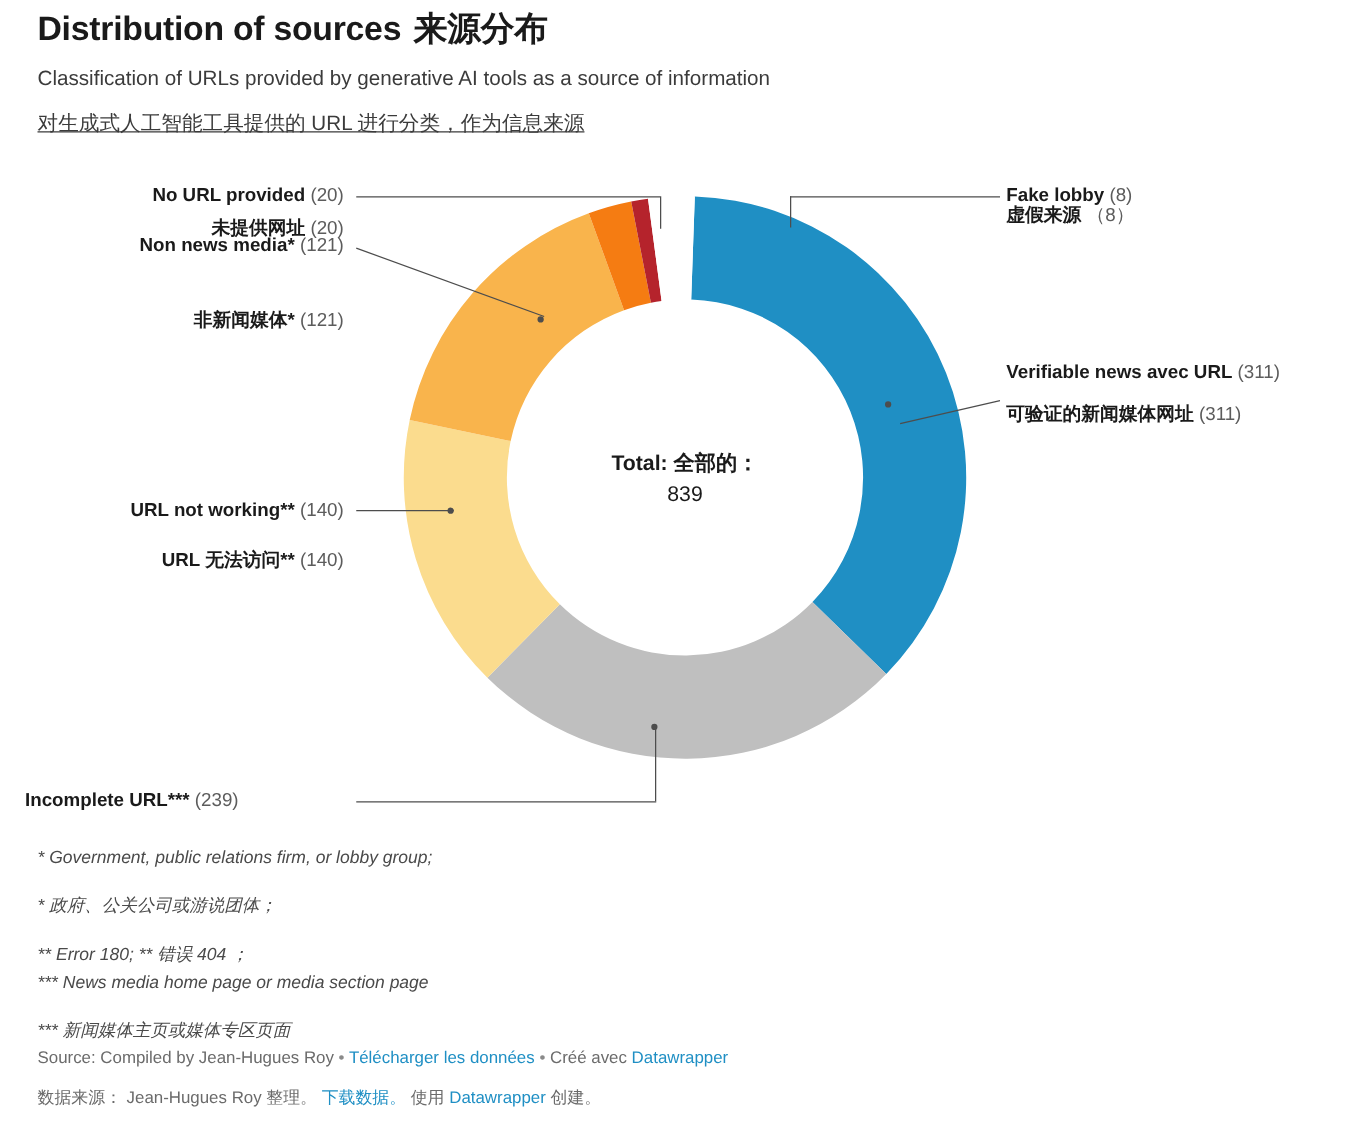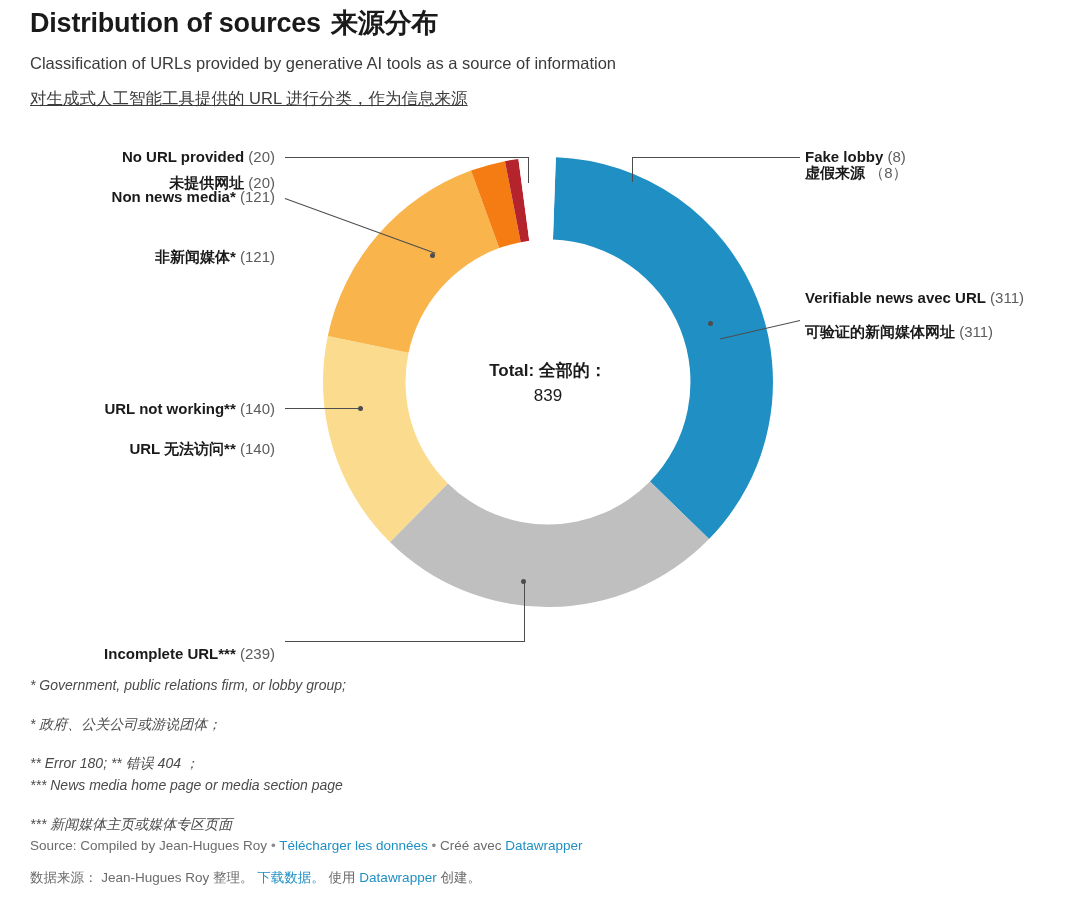--- a/index.html
+++ b/index.html
@@ -117,21 +117,21 @@
   #lbl-no-url-en   { left: 120px; top: 28px; width: 155px; text-align: right; }
   #lbl-no-url-cn   { left: 120px; top: 54px; width: 155px; text-align: right; }
   #lbl-nonnews-en  { left: 60px;  top: 68px; width: 215px; text-align: right; }
   #lbl-nonnews-cn  { left: 60px;  top: 96px; width: 215px; text-align: right; margin-top: 32px; }
   #lbl-fake-en     { left: 805px; top: 28px; }
   #lbl-fake-cn     { left: 805px; top: 44px; }
   #lbl-verif-en    { left: 805px; top: 169px; }
   #lbl-verif-cn    { left: 805px; top: 203px; }
   #lbl-notwork-en  { left: 20px;  top: 280px; width: 255px; text-align: right; }
   #lbl-notwork-cn  { left: 20px;  top: 320px; width: 255px; text-align: right; }
-  #lbl-incomp-en   { left: 20px;  top: 525px; width: 255px; text-align: right; }
+  #lbl-incomp-en   { left: 20px;  top: 512px; width: 255px; text-align: left; }
 
   
   .leader {
     position: absolute;
     background: #4d4d4d;
     height: 1px;
   }
   .dot {
     position: absolute;
     width: 5px;

